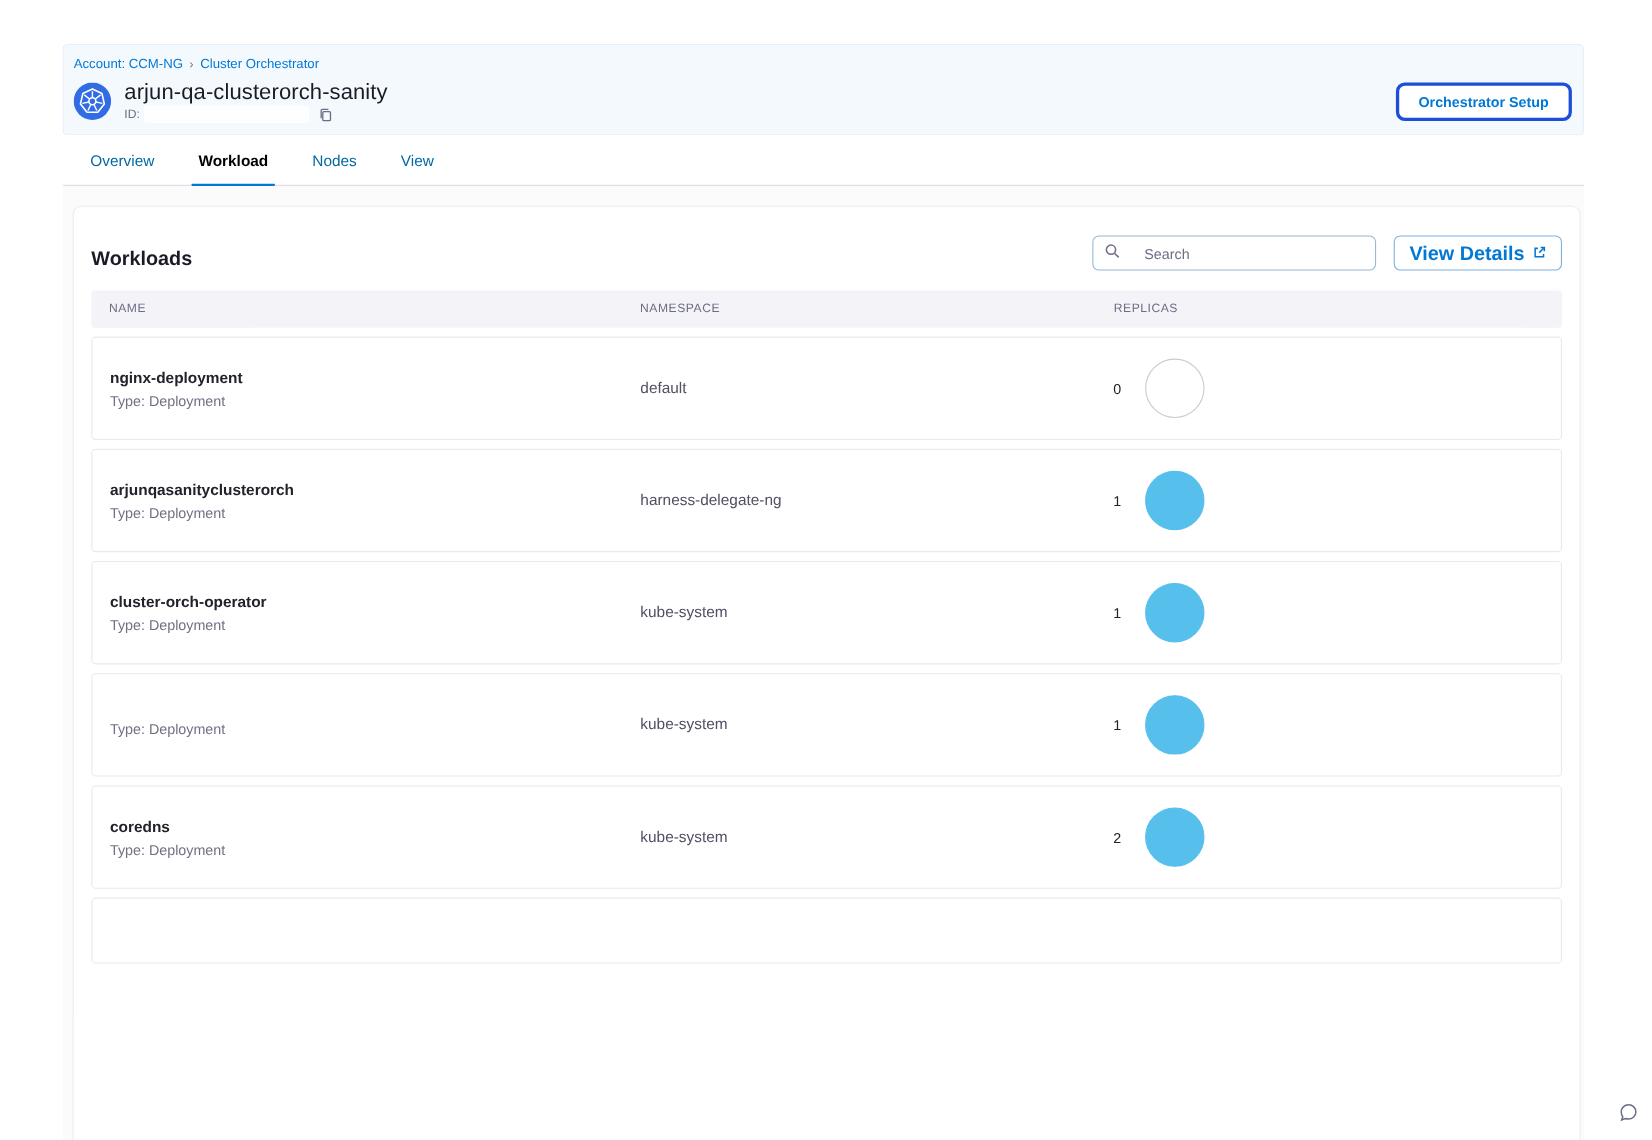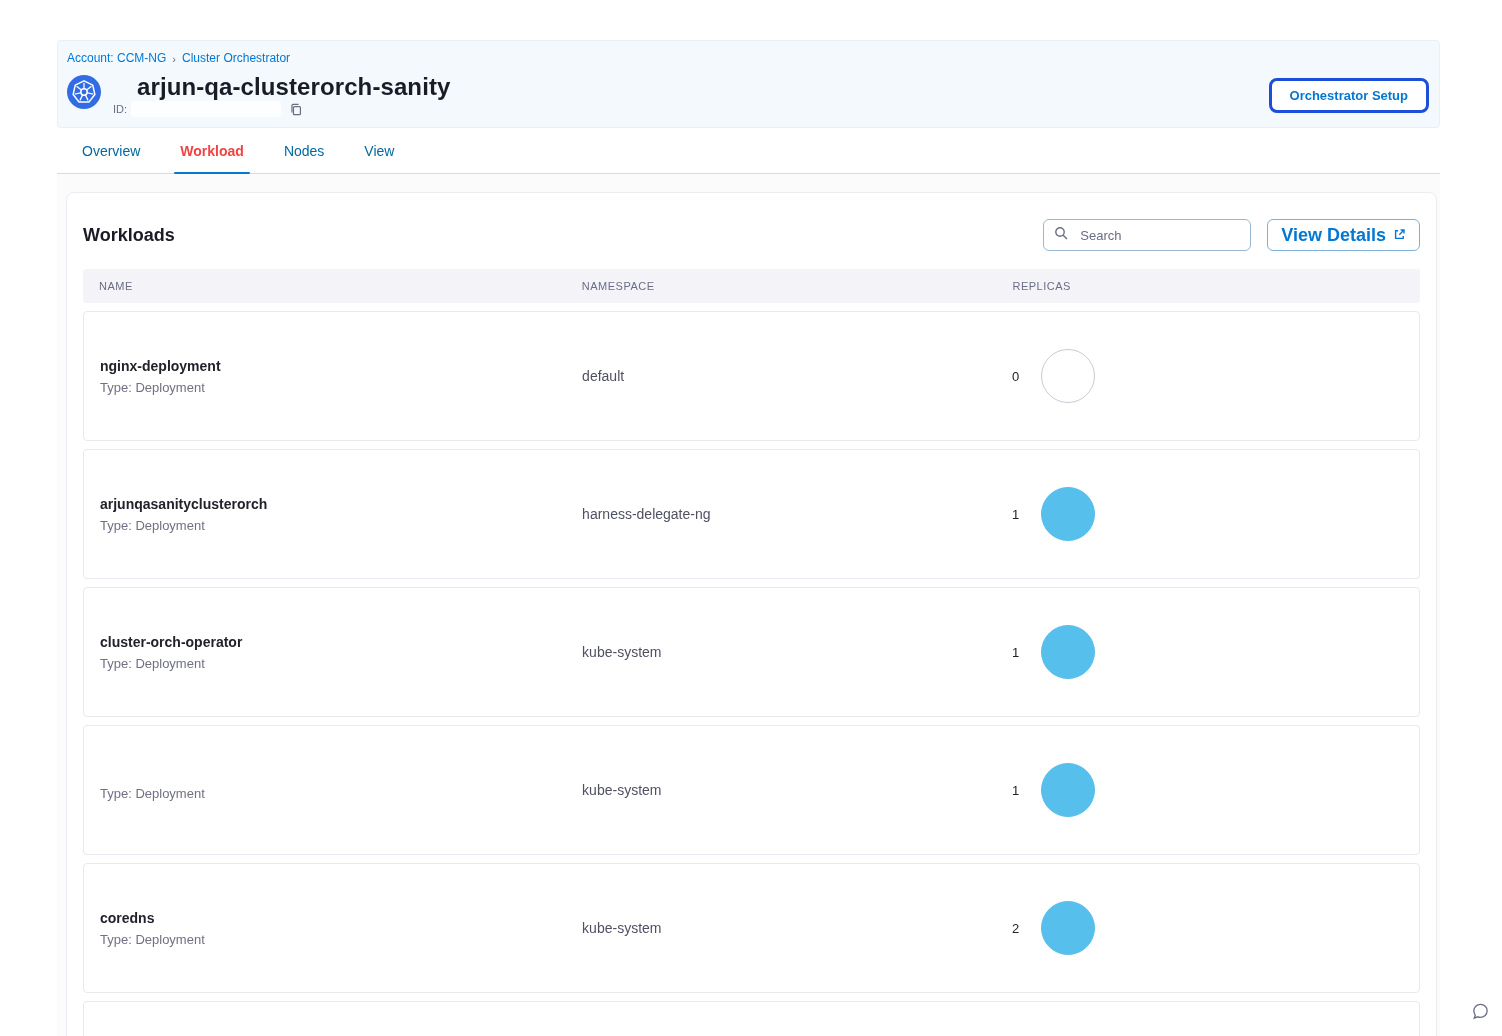--- a/index.html
+++ b/index.html
@@ -21,21 +21,21 @@
     padding: 10px 10px 10px 9px;
   }
   .breadcrumb { font-size: 12px; display: flex; align-items: flex-end; gap: 6px; }
   .breadcrumb .crumb-link { color: #0278d5; cursor: pointer; }
   .breadcrumb .crumb-sep { color: #6b6d85; font-size: 11px; }
   .breadcrumb .crumb-current { color: #0278d5; }
 
   .title-row { display: flex; align-items: flex-start; margin-top: 8px; }
   .k8s-icon { width: 34px; height: 34px; flex: 0 0 34px; margin-top: 2px; }
   .title-block { margin-left: 12px; }
-  .page-title { font-size: 24px; font-weight: bold; color: #1b1b28; letter-spacing: .1px; margin-left: 24px; }
+  .page-title { font-size: 20px; font-weight: normal; color: #1b1b28; letter-spacing: .1px; }
   .id-row { display: flex; align-items: center; margin-top: 0; font-size: 11px; color: #6b6d85; }
   .id-redacted {
     display: inline-block; width: 150px; height: 16px; margin-left: 4px;
     background: #fdfeff; border-radius: 3px;
   }
   .copy-icon { margin-left: 8px; cursor: pointer; display: inline-flex; }
 
   .setup-button {
     margin-left: auto; align-self: center;
     background: #ffffff; border: 3px solid #1d4ed8; border-radius: 8px;
@@ -50,39 +50,39 @@
     border-bottom: 1px solid #d9dae5;
     padding-left: 9px;
     height: 46px;
     background: #ffffff;
   }
   .tab {
     display: flex; align-items: center;
     padding: 0 16px; font-size: 14px; color: #0369a1;
     cursor: pointer; position: relative; margin-right: 8px;
   }
-  .tab.active { font-weight: bold; color: #ef4444; }
+  .tab.active { font-weight: bold; color: #000000; }
   .tab.active::after {
     content: ""; position: absolute; left: 10px; right: 10px; bottom: -1px;
     height: 2px; background: var(--accent, #0278d5); border-radius: 1px;
   }
 
   
   .content { background: #fbfbfc; padding: 18px 3px 0 9px; min-height: 840px; }
   .card {
     background: #ffffff; border: 1px solid #ebecf1; border-radius: 8px;
     padding: 26px 16px 16px 16px; height: 900px;
   }
-  .card-header { display: flex; align-items: center; }
+  .card-header { display: flex; align-items: flex-end; }
   .card-title { font-size: 18px; font-weight: bold; color: #1b1b28; }
   .card-header-right { margin-left: auto; display: flex; align-items: center; gap: 16px; }
 
   .search-box {
-    display: flex; align-items: center; gap: 12px;
-    width: 208px; height: 32px;
+    display: flex; align-items: center; gap: 22px;
+    width: 258px; height: 32px;
     border: 1px solid #9ab8d6; border-radius: 6px; background: #ffffff;
     padding: 0 10px;
   }
   .search-box input {
     border: none; outline: none; flex: 1; font-size: 13px;
     font-family: "Liberation Sans", sans-serif; color: #1b1b28; background: transparent;
   }
   .search-box input::placeholder { color: #6b6d85; }
 
   .view-details-button {
@@ -98,21 +98,21 @@
     margin-top: 18px; height: 34px;
     background: #f4f4f8; border-radius: 3px;
     display: flex; align-items: center; padding: 0 16px;
     font-size: 11px; font-weight: normal; color: #6b6d85; letter-spacing: .5px;
   }
   .col-name { width: 37%; }
   .col-namespace { width: 33%; }
   .col-replicas { width: 30%; }
 
   .table-row {
-    margin-top: 8px; height: 130px;
+    margin-top: 8px; height: 94px;
     border: 1px solid #e8e9ef; border-radius: 4px; background: #ffffff;
     display: flex; align-items: center; padding: 0 16px;
     cursor: pointer;
   }
   .workload-name { font-size: 14px; font-weight: bold; color: #22222a; }
   .workload-type { font-size: 13px; color: #6f7183; margin-top: 6px; }
   .namespace-text { font-size: 14px; color: #4f5162; }
   .replicas-cell { display: flex; align-items: center; gap: 22px; }
   .replicas-count { font-size: 13px; color: #22222a; }
   .replica-circle {

